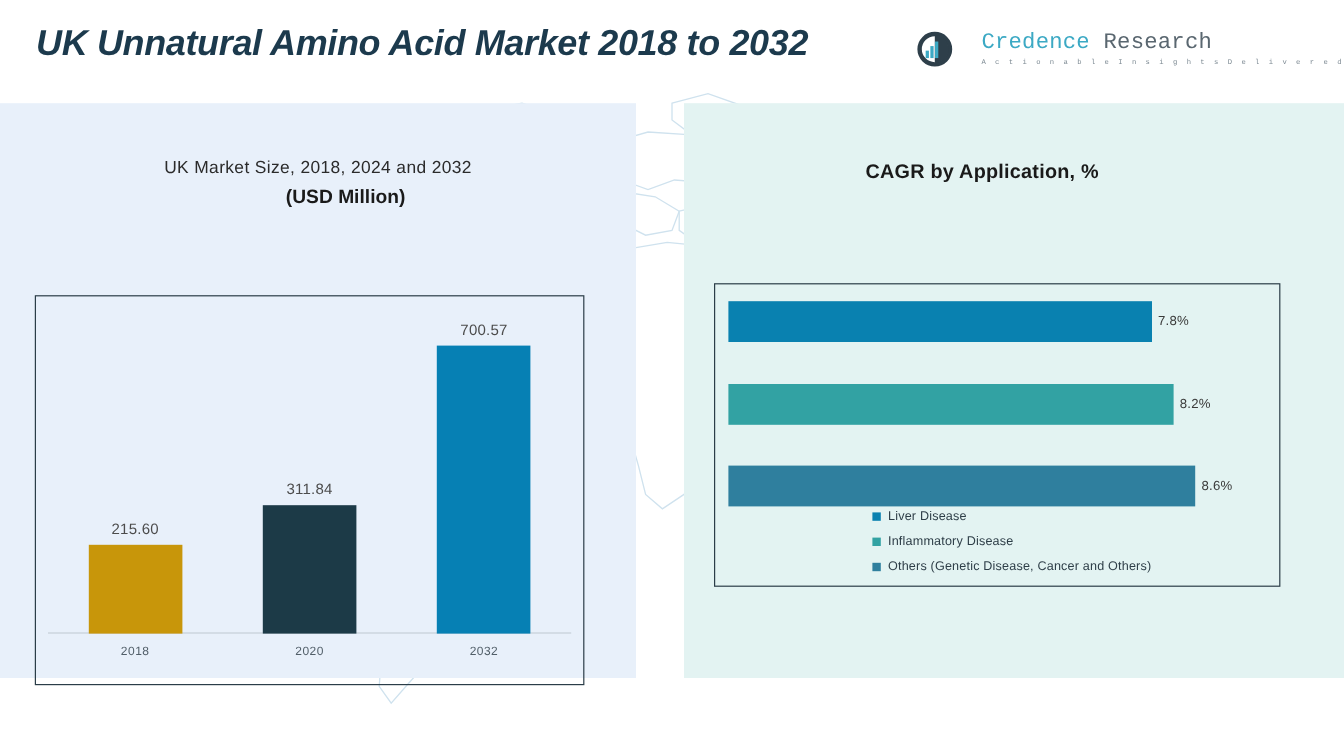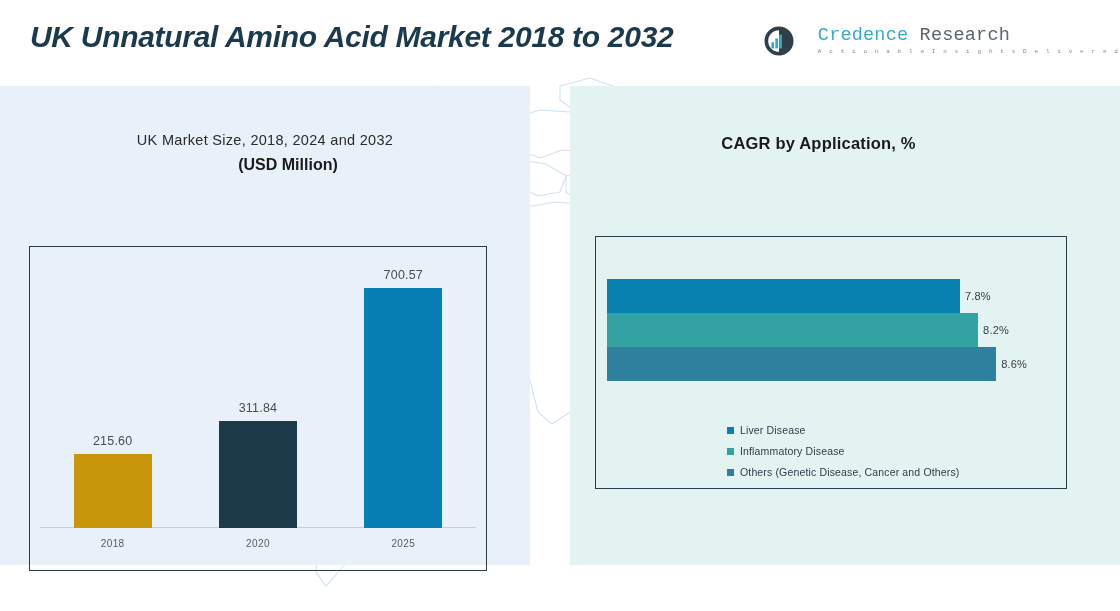--- a/index.html
+++ b/index.html
@@ -190,21 +190,21 @@
     border: 1.5px solid #2b3d48;
     box-sizing: border-box;
   }
   .hbar-group {
     position: absolute;
     left: 11px; top: 14px;
     right: 11px;
     bottom: 66px;
     display: flex;
     flex-direction: column;
-    margin-top: 28px;
+    justify-content: space-between;
   }
   .hbar-row {
     display: flex;
     align-items: center;
     height: 34px;
   }
   .hbar-rect { height: 34px; }
   .hbar-label {
     font-size: 11px;
     color: #3b3b3b;
@@ -343,21 +343,21 @@
           <div class="vbar-rect" style="height: 39.4734%; background: rgb(28, 58, 71);"></div>
         </div>
         <div class="vbar-col">
           <div class="vbar-label">700.57</div>
           <div class="vbar-rect" style="height: 88.6797%; background: rgb(6, 128, 180);"></div>
         </div>
       </div>
     <div class="vaxis-ticks" id="vaxis-ticks">
         <div class="vaxis-tick">2018</div>
         <div class="vaxis-tick">2020</div>
-        <div class="vaxis-tick">2025</div>
+        <div class="vaxis-tick">2032</div>
       </div>
   </div>
 </div>
 
 <div class="right-content">
   <div class="right-title">CAGR by Application, %</div>
 
   <div class="right-chart-frame">
     <div class="hbar-group" id="hbar-group">
         <div class="hbar-row">

